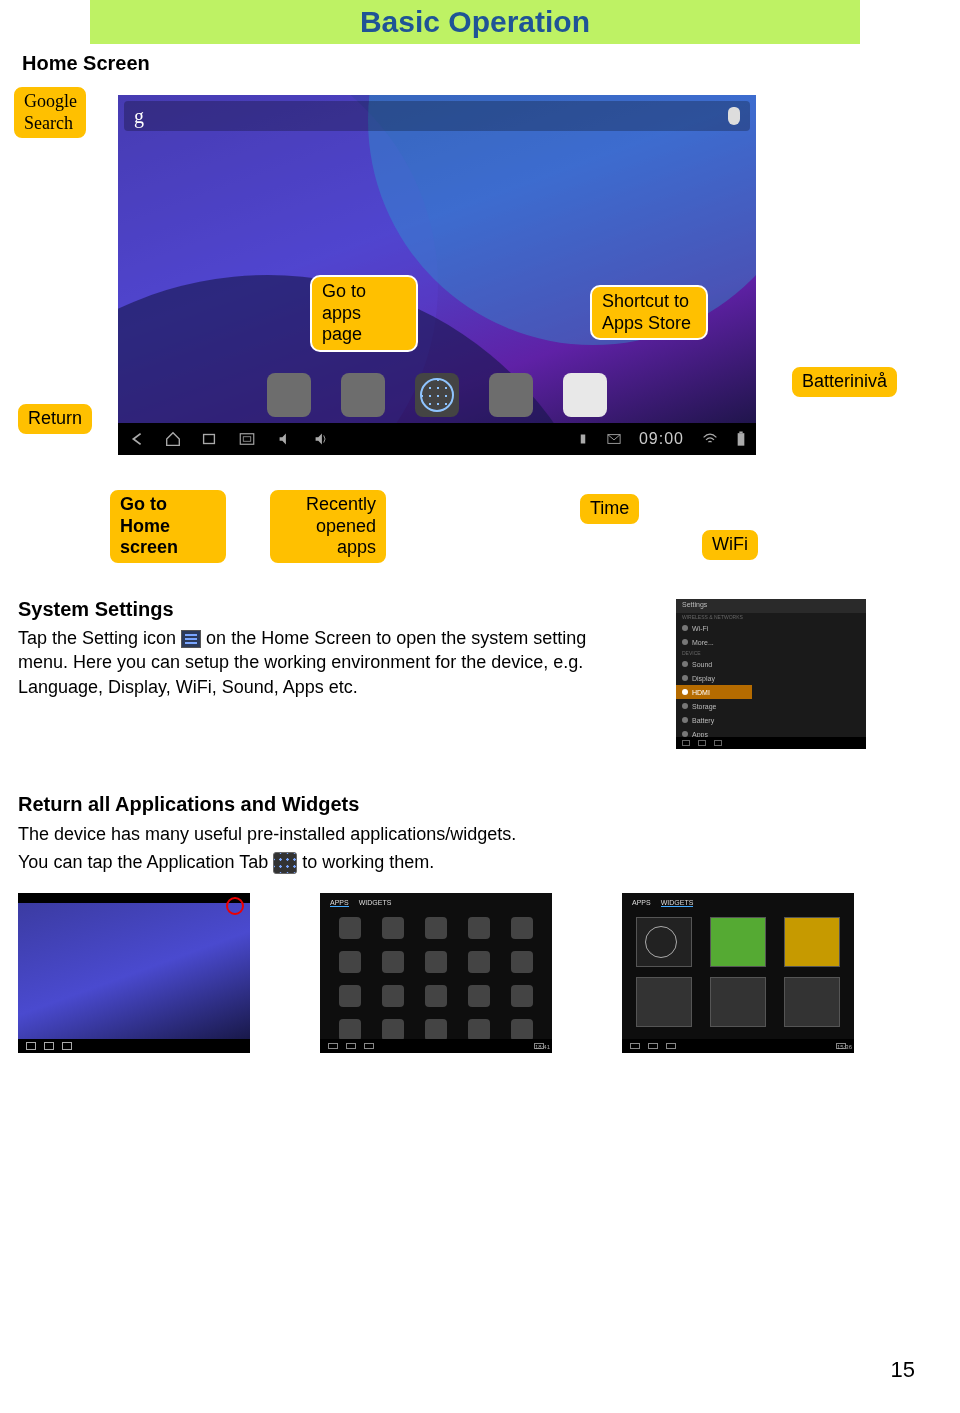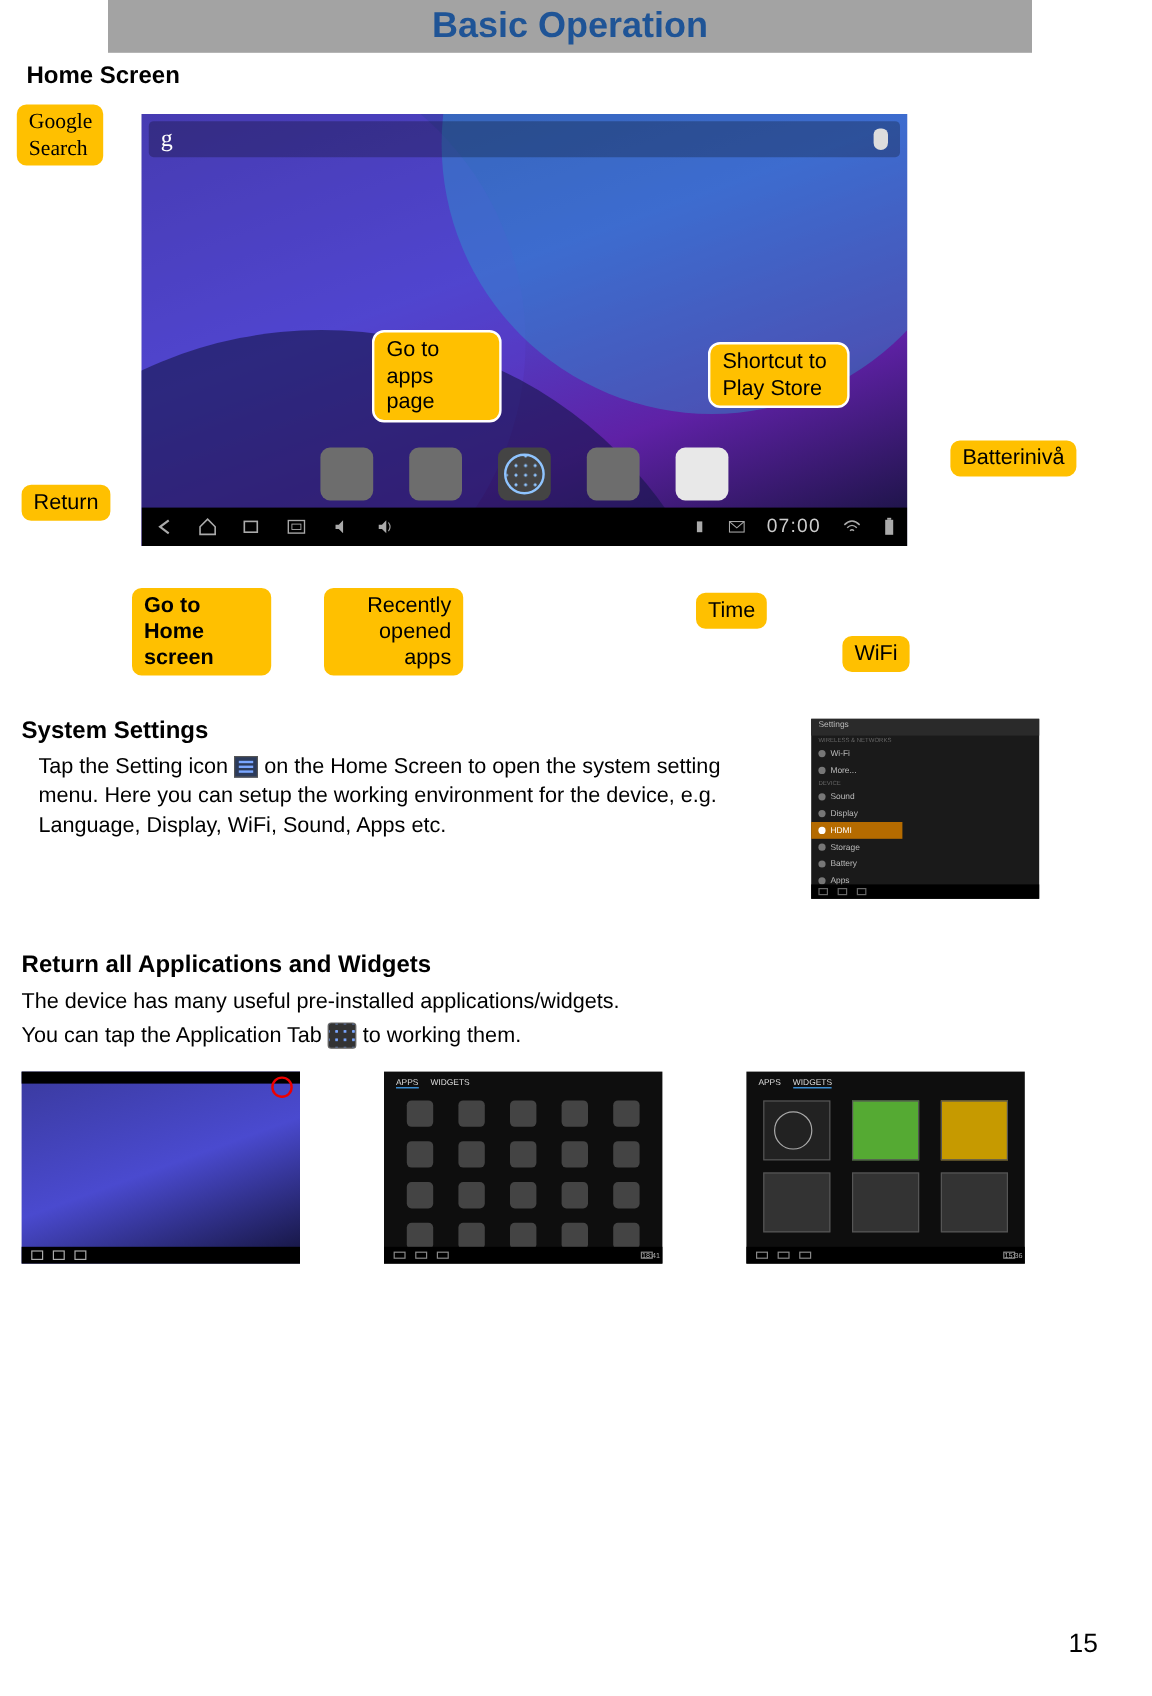--- a/index.html
+++ b/index.html
@@ -10,21 +10,21 @@
     font-family: Arial, sans-serif;
     position: relative;
     color: #000;
   }
   .title-bar {
     position: absolute;
     left: 90px;
     top: 0;
     width: 770px;
     height: 44px;
-    background: #a3a3a3;
+    background: #bef264;
     text-align: center;
   }
   .title-bar span {
     font-size: 30px;
     font-weight: bold;
     color: #1f5496;
     line-height: 44px;
   }
   .section-heading {
     position: absolute;
@@ -228,21 +228,21 @@
 <body>
 
 <div class="title-bar">
   <span>Basic Operation</span>
 </div>
 
 <div class="section-heading" style="left:22px; top:52px;">Home Screen</div>
 
 <div class="callout" style="left:12px; top:85px; width:76px;font-family:Liberation Serif, serif;">Google Search</div>
 <div class="callout" style="left:310px; top:275px; width:108px;">Go to apps page</div>
-<div class="callout" style="left:590px; top:285px; width:118px;">Shortcut  to Play Store</div>
+<div class="callout" style="left:590px; top:285px; width:118px;">Shortcut  to Apps Store</div>
 <div class="callout" style="left:790px; top:365px;">Batterinivå</div>
 <div class="callout" style="left:16px; top:402px;">Return</div>
 <div class="callout" style="left:108px; top:488px; width:120px;font-weight:bold;">Go to Home screen</div>
 <div class="callout" style="left:268px; top:488px; width:120px;text-align:right;">Recently opened apps</div>
 <div class="callout" style="left:578px; top:492px;">Time</div>
 <div class="callout" style="left:700px; top:492px;margin-top:36px;">WiFi</div>
 
 <div class="homescreen">
   <div class="wave" style="width:500px;height:500px;left:-180px;top:-60px;background:#5a3fcf;"></div>
   <div class="wave" style="width:450px;height:450px;left:250px;top:-200px;background:#2aa0d0;"></div>
@@ -280,33 +280,33 @@
         <path d="M13 6 Q16 10 13 14" fill="none" stroke="#aaa"></path>
       </svg>
     <span class="spacer"></span>
     <svg class="nicon" viewBox="0 0 16 16" style="width:12px;">
         <rect x="5" y="2" width="6" height="12" fill="#aaa"></rect>
       </svg>
     <svg class="nicon" viewBox="0 0 16 16" style="width:14px;">
         <rect x="1" y="3" width="14" height="10" fill="none" stroke="#aaa"></rect>
         <path d="M1 3 L8 9 L15 3" fill="none" stroke="#aaa"></path>
       </svg>
-    <span class="clock">07:00</span>
+    <span class="clock">09:00</span>
     <svg class="nicon" viewBox="0 0 20 20" style="width:16px;">
         <path d="M2 8 Q10 0 18 8 M5 11 Q10 6 15 11 M8 14 Q10 12 12 14" fill="none" stroke="#aaa" stroke-width="1.5"></path>
       </svg>
     <svg class="nicon" viewBox="0 0 12 20" style="width:10px;">
         <rect x="2" y="3" width="8" height="15" fill="#aaa"></rect>
         <rect x="4" y="1" width="4" height="2" fill="#aaa"></rect>
       </svg>
   </div>
 </div>
 
 <div class="section-heading" style="left:18px; top:598px;">System Settings</div>
-<div class="body-text" style="left:18px; top:626px; width:620px;margin-left:14px;">
+<div class="body-text" style="left:18px; top:626px; width:620px;">
   <span>Tap the Setting icon </span><span class="inline-icon settings"></span><span> on the Home Screen to open the system setting menu. Here you can setup the working environment for the device, e.g. Language, Display, WiFi, Sound, Apps etc.</span>
 </div>
 
 <div class="settings-shot">
   <div class="head">Settings</div>
   <div class="leftcol">
     <div class="cat">WIRELESS &amp; NETWORKS</div>
     <div class="row">
         <span class="dot"></span>
         <span>Wi-Fi</span>

